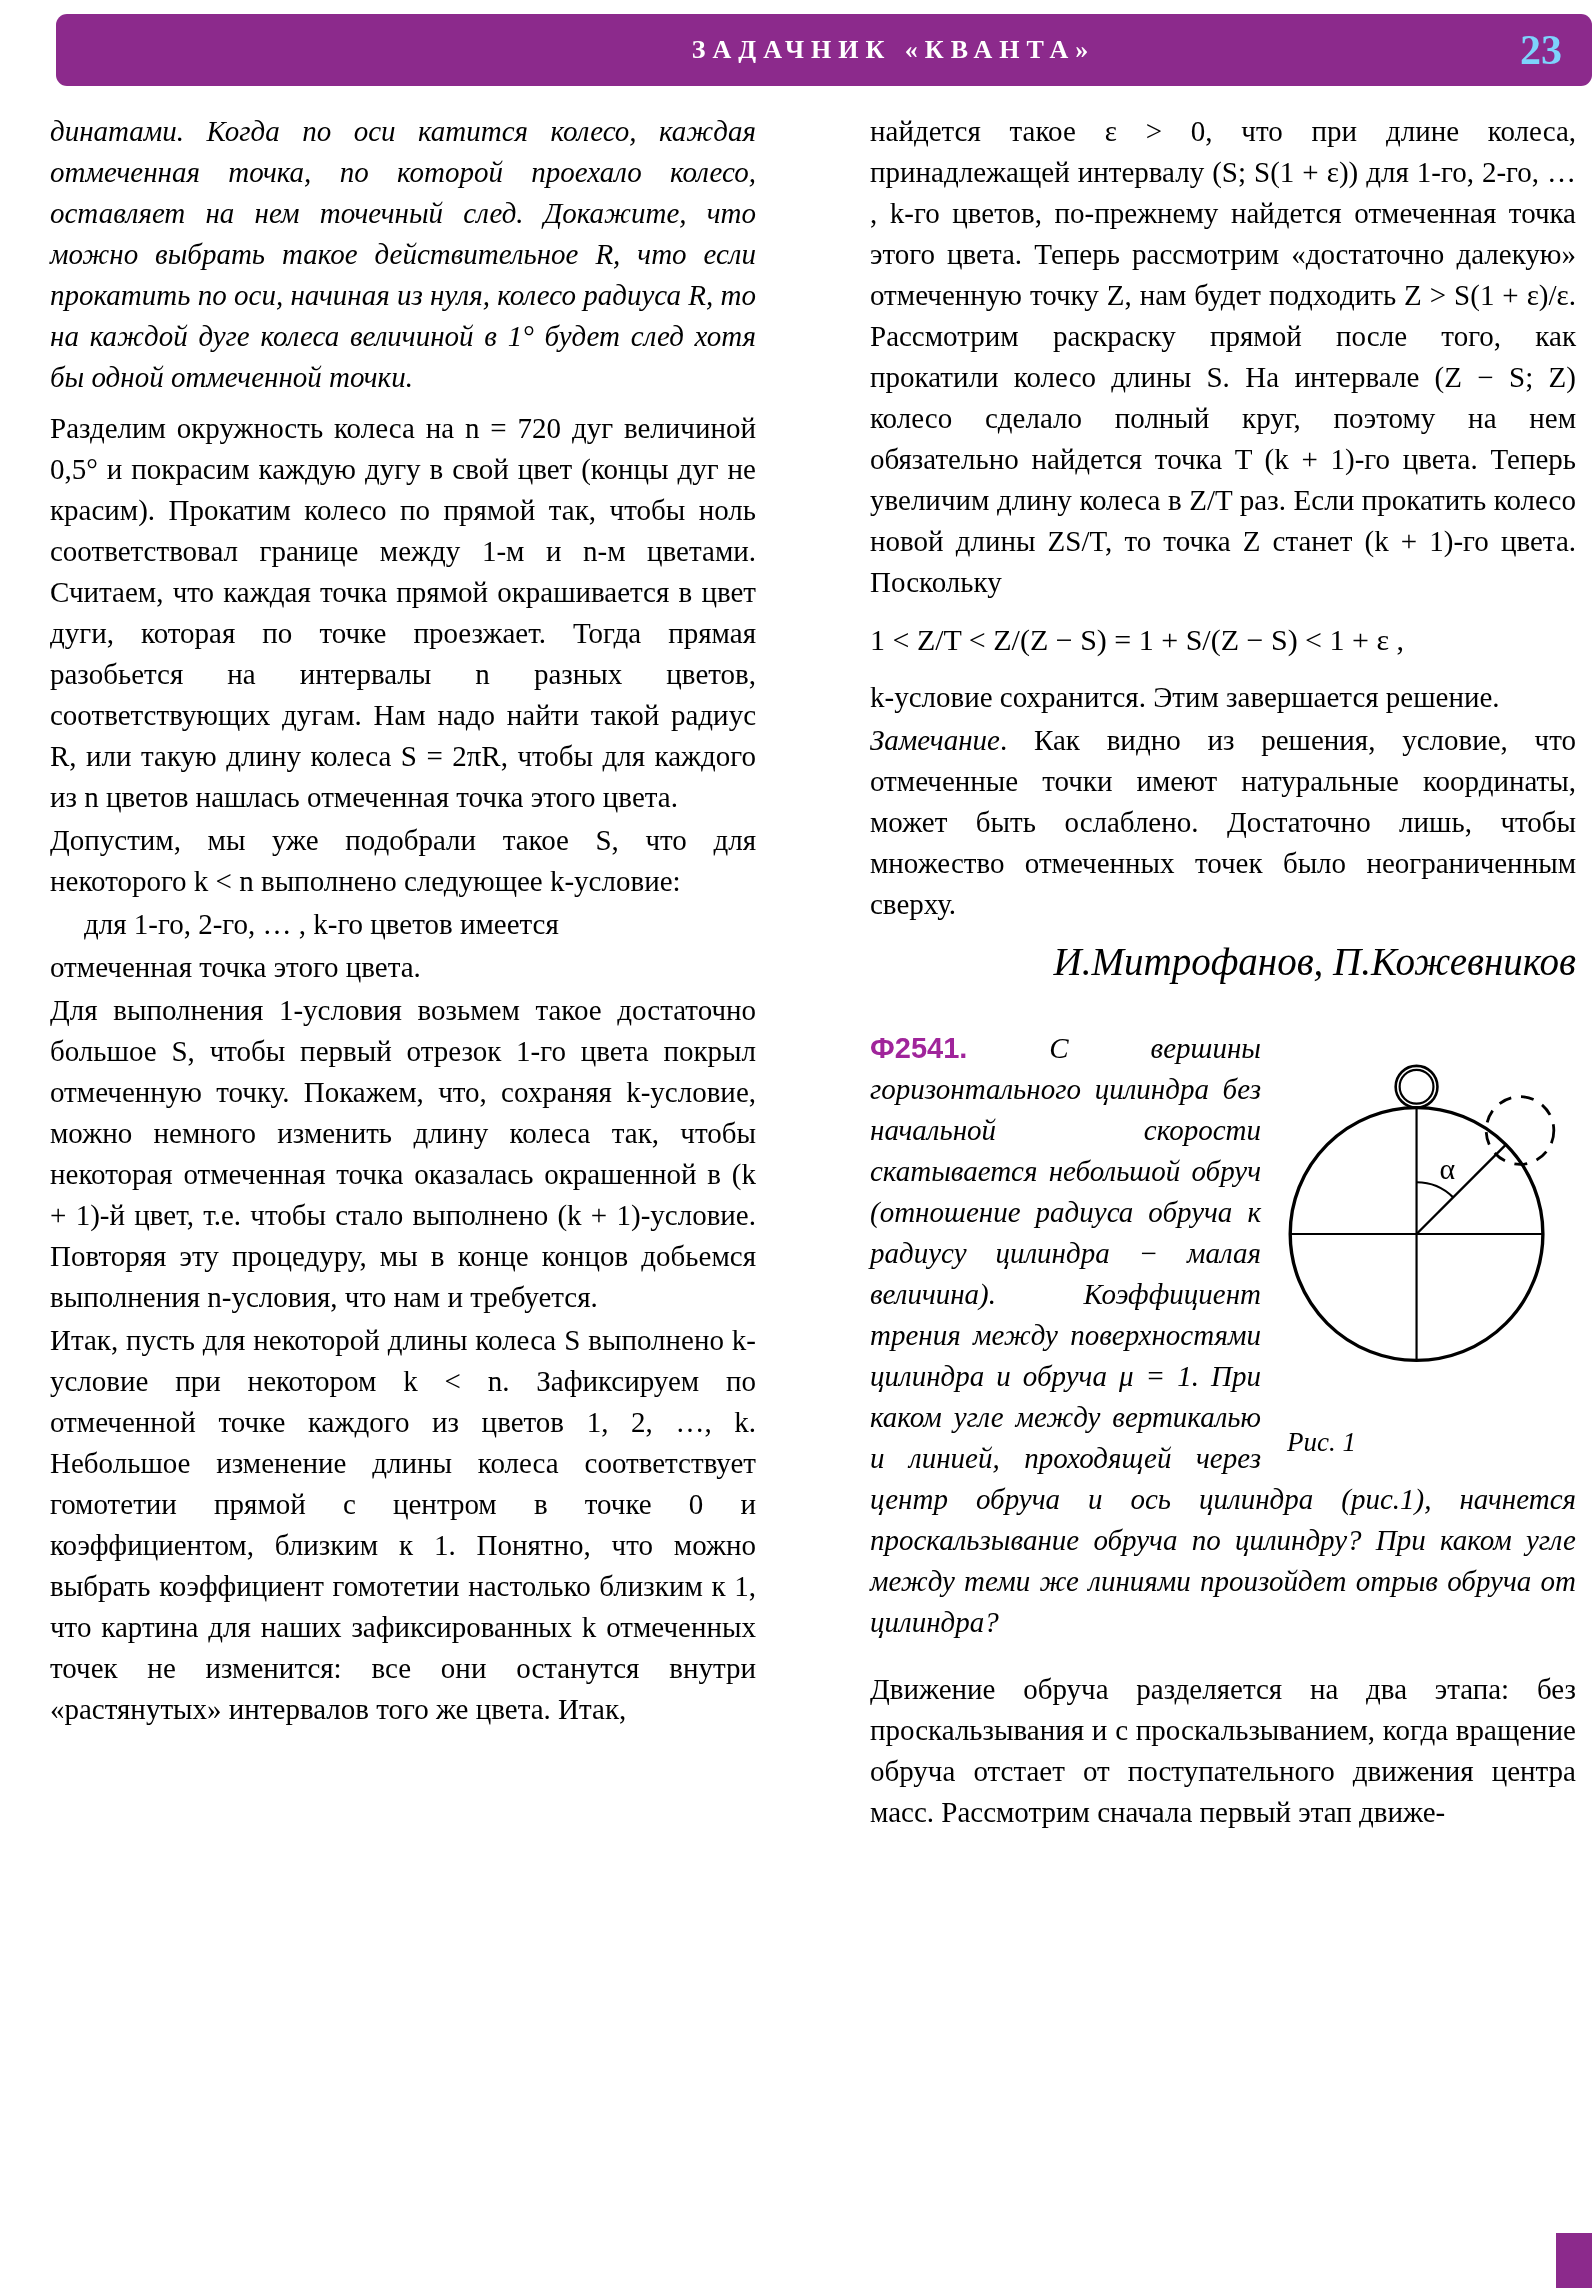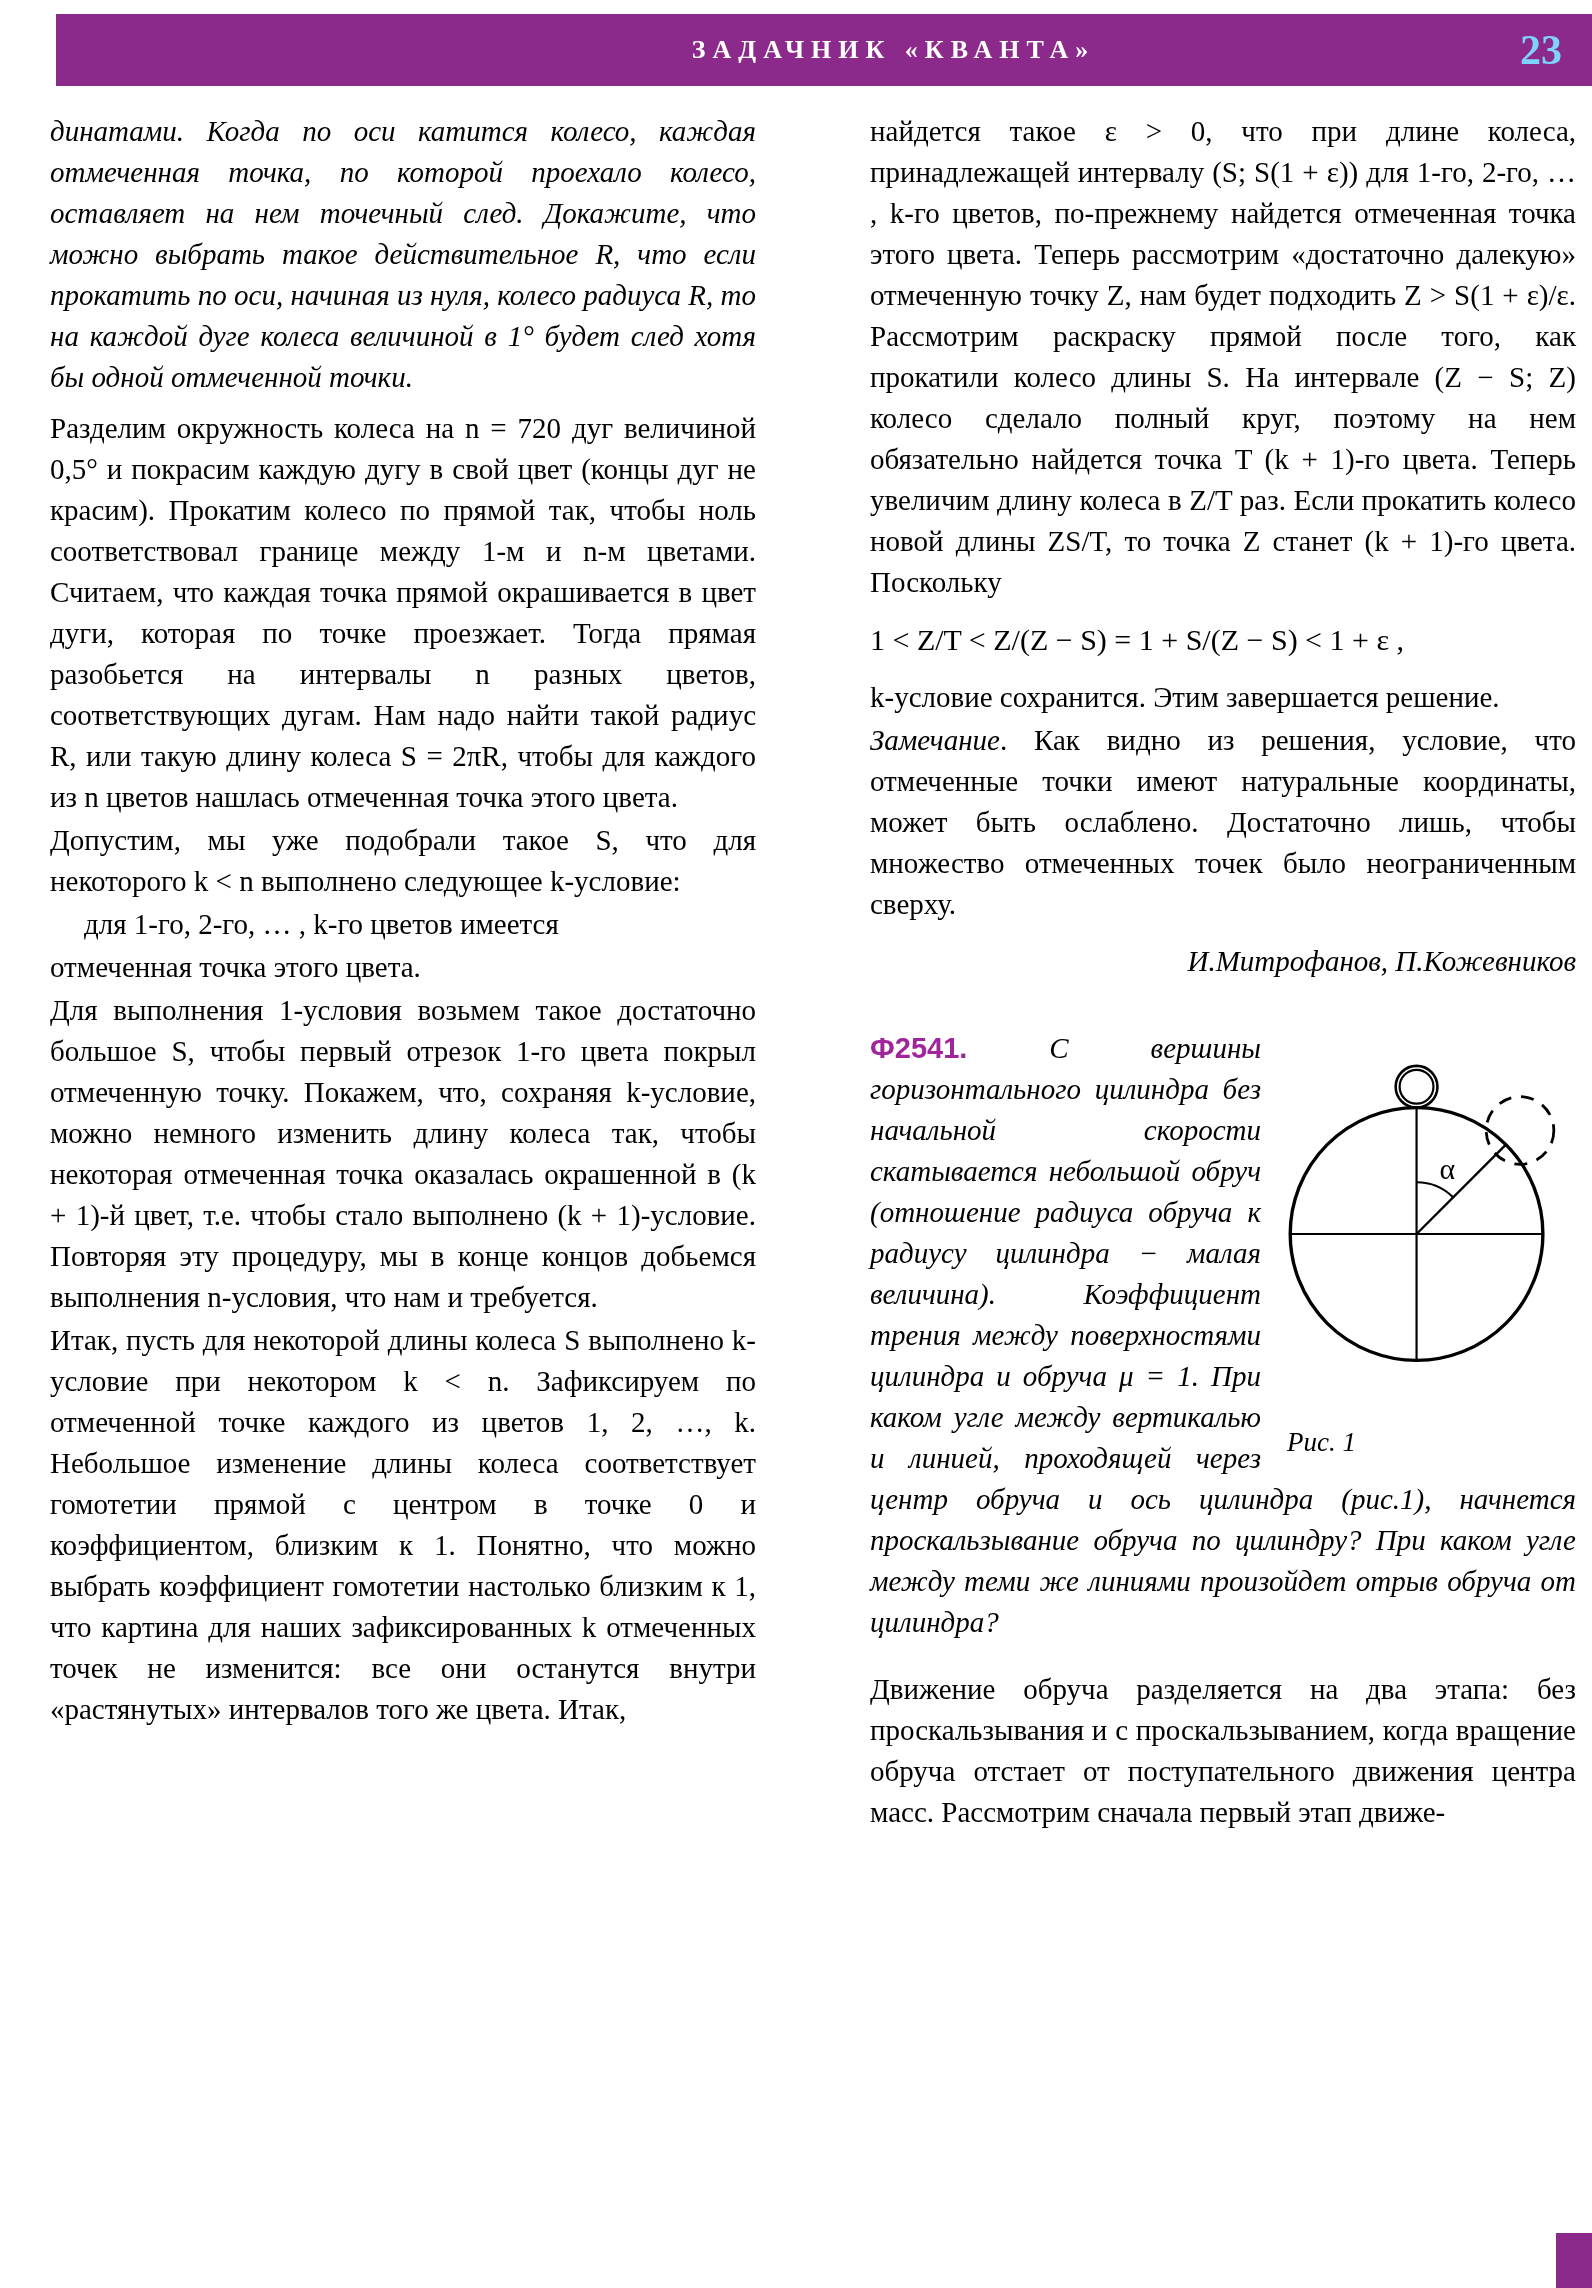--- a/index.html
+++ b/index.html
@@ -18,20 +18,21 @@
 
   
   #header-band {
     position: absolute;
     left: 56px;
     top: 14px;
     width: 1536px;
     height: 72px;
     background: #8c2a8c;
     box-sizing: border-box;
+    border-radius: 11px;
   }
   #header-title {
     position: absolute;
     left: 0;
     right: 0;
     top: 50%;
     transform: translateY(-50%);
     text-align: center;
     color: #ffffff;
     font-family: "Liberation Serif", "DejaVu Serif", serif;
@@ -98,21 +99,21 @@
   .display-formula {
     text-align: left;
     font-size: 30px;
     line-height: 46px;
     margin: 14px 0 14px 0;
     font-family: "Liberation Serif", "DejaVu Serif", serif;
   }
   .byline {
     text-align: right;
     font-style: italic;
-    font-size: 29px;
+    font-size: 39px;
     line-height: 41px;
     margin-top: 16px;
   }
   .prob-number {
     color: #a0259b;
     font-weight: 700;
     font-style: normal;
     font-family: "Liberation Sans", "DejaVu Sans", sans-serif;
     font-size: 29px;
   }

